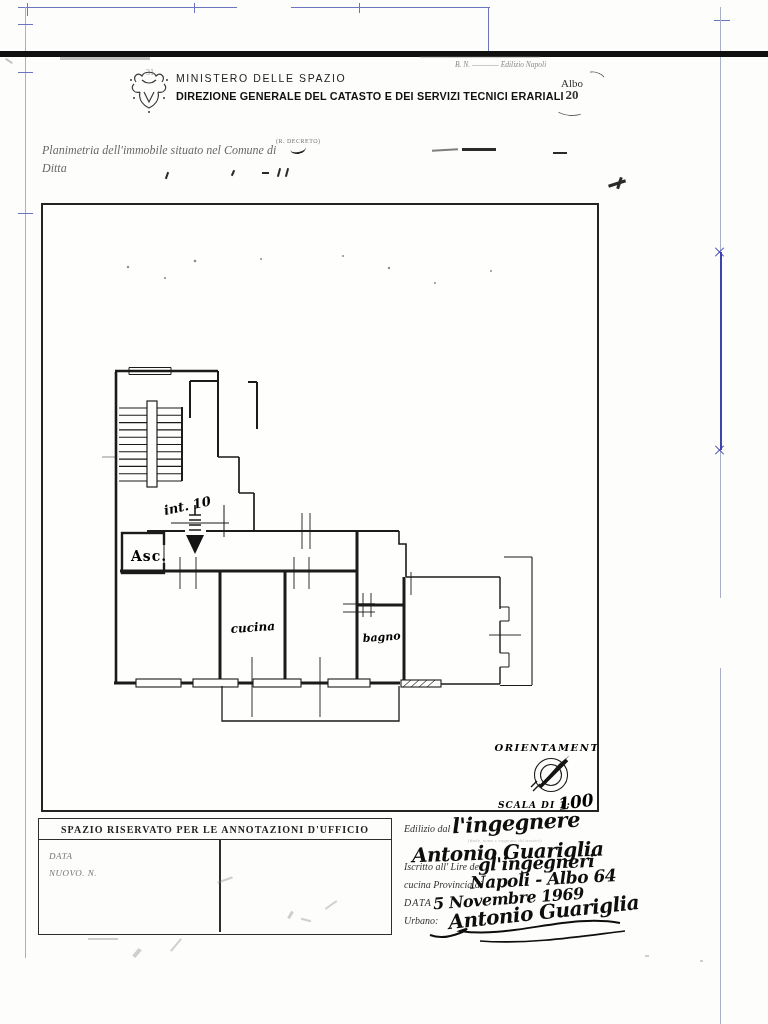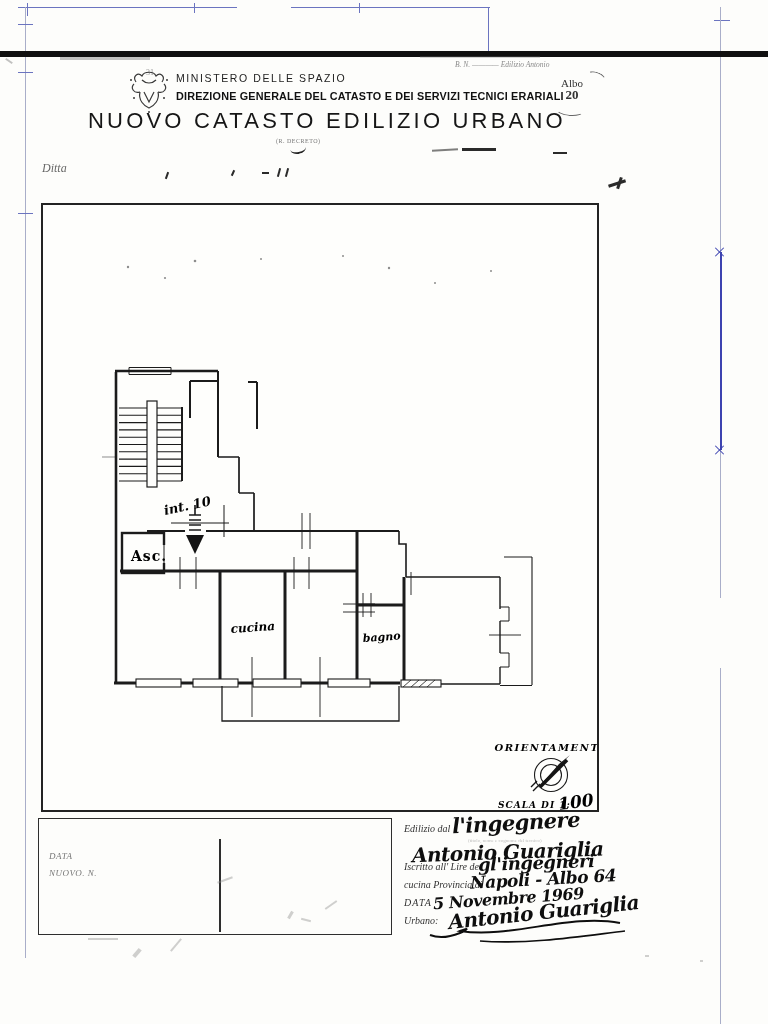--- a/index.html
+++ b/index.html
@@ -70,21 +70,21 @@
   <div class="abs blue-light" style="left:720px;top:450px;width:1px;height:148px;"></div>
   <div class="abs blue-light" style="left:720px;top:668px;width:1px;height:356px;"></div>
   <div class="bluecross" style="left:714px;top:246px;"></div>
   <div class="bluecross" style="left:714px;top:444px;"></div>
 
   <div class="bar"></div>
   <div class="smudge" style="left:60px;top:57px;width:90px;height:3px;"></div>
   <div class="smudge" style="left:420px;top:56px;width:120px;height:2px;opacity:.3;"></div>
   <div class="smudge" style="left:5px;top:60px;width:8px;height:2px;transform:rotate(35deg);"></div>
 
-  <div class="abs cornernote" style="left:455px;top:60px;">B. N. ———— Edilizio Antonio</div>
+  <div class="abs cornernote" style="left:455px;top:60px;">B. N. ———— Edilizio Napoli</div>
   <div class="abs faintnum" style="left:146px;top:68px;">31</div>
 
   <svg class="abs" style="left:126px;top:68px;" width="46" height="48" viewBox="0 0 46 48">
     <g stroke="#3a3a3a" fill="none" stroke-width="1.2">
       <path d="M10,14 C6,8 12,4 16,8 C18,3 28,3 30,8 C34,4 40,8 36,14"></path>
       <path d="M8,16 C4,20 8,26 14,24"></path>
       <path d="M38,16 C42,20 38,26 32,24"></path>
       <path d="M14,24 C12,32 18,38 23,40 C28,38 34,32 32,24"></path>
       <path d="M16,12 C20,16 26,16 30,12"></path>
       <path d="M18,24 L23,34 L28,24"></path>
@@ -93,30 +93,30 @@
       <circle cx="5" cy="12" r="1"></circle>
         <circle cx="41" cy="12" r="1"></circle>
       <circle cx="8" cy="30" r="1"></circle>
         <circle cx="38" cy="30" r="1"></circle>
       <circle cx="23" cy="44" r="1"></circle>
     </g>
   </svg>
 
   <div class="abs ministry" style="left:176px;top:72px;">MINISTERO DELLE SPAZIO</div>
   <div class="abs directorate" style="left:176px;top:90px;">DIREZIONE GENERALE DEL CATASTO E DEI SERVIZI TECNICI ERARIALI</div>
-  <div class="abs bigtitle" style="left:88px;top:108px;">NUOVO CATASTO EDILIZIO URBANO</div>
   <div class="abs decree" style="left:276px;top:138px;">(R. DECRETO)</div>
 
   <div class="abs stamp" style="left:552px;top:78px;width:40px;">
     <span>Albo</span><br>
     <b>20</b>
   </div>
   <div class="arc" style="left:586px;top:72px;width:18px;height:10px;transform:rotate(20deg);"></div>
   <div class="arc" style="left:556px;top:104px;width:26px;height:10px;transform:rotate(185deg);"></div>
 
+  <div class="abs formline fade" style="left:42px;top:143px;">Planimetria dell'immobile situato nel Comune di</div>
   <div class="pensquiggle" style="left:290px;top:143px;transform:rotate(-10deg);"></div>
   <div class="penstroke" style="left:432px;top:149px;width:26px;height:2px;transform:rotate(-3deg);opacity:.6;"></div>
   <div class="penstroke" style="left:462px;top:148px;width:34px;height:2.5px;"></div>
   <div class="penstroke" style="left:553px;top:152px;width:14px;height:2px;"></div>
   <div class="abs formline fade" style="left:42px;top:161px;">Ditta</div>
   <div class="penstroke" style="left:166px;top:172px;width:2px;height:7px;transform:rotate(20deg);"></div>
   <div class="penstroke" style="left:232px;top:170px;width:2px;height:6px;transform:rotate(25deg);"></div>
   <div class="penstroke" style="left:262px;top:172px;width:7px;height:2px;"></div>
   <div class="penstroke" style="left:278px;top:168px;width:2px;height:9px;transform:rotate(15deg);"></div>
   <div class="penstroke" style="left:286px;top:168px;width:2px;height:9px;transform:rotate(15deg);"></div>
@@ -227,20 +227,21 @@
         <polygon points="494,584 524,553 527,550 516,559" fill="#141414"></polygon>
         <path d="M497,582 L524,555" stroke="#141414" stroke-width="3.5"></path>
         <path d="M490,586 L497,579 M488,582 L494,576" stroke="#141414" stroke-width="1.4"></path>
         <text x="455" y="603" font-size="9" font-weight="bold" font-style="italic" letter-spacing="1">SCALA DI 1:</text>
         <text x="516" y="605" font-size="17" class="planlabel" transform="rotate(-7 516 605)">100</text>
       </g>
     </svg>
   </div>
 
   <div class="officebox">
+    <div class="hd">SPAZIO RISERVATO PER LE ANNOTAZIONI D'UFFICIO</div>
     <div class="divider"></div>
     <div class="abs officelabel" style="left:10px;top:32px;">DATA</div>
     <div class="abs officelabel" style="left:10px;top:49px;">NUOVO. N.</div>
     <div class="pencil" style="left:178px;top:60px;width:16px;height:2px;transform:rotate(-20deg);"></div>
     <div class="pencil" style="left:250px;top:92px;width:3px;height:8px;transform:rotate(30deg);"></div>
     <div class="pencil" style="left:285px;top:85px;width:14px;height:2px;transform:rotate(-35deg);"></div>
     <div class="pencil" style="left:262px;top:100px;width:10px;height:2px;transform:rotate(15deg);"></div>
   </div>
   <div class="pencil" style="left:88px;top:938px;width:30px;height:2px;"></div>
   <div class="pencil" style="left:135px;top:948px;width:4px;height:10px;transform:rotate(40deg);"></div>

